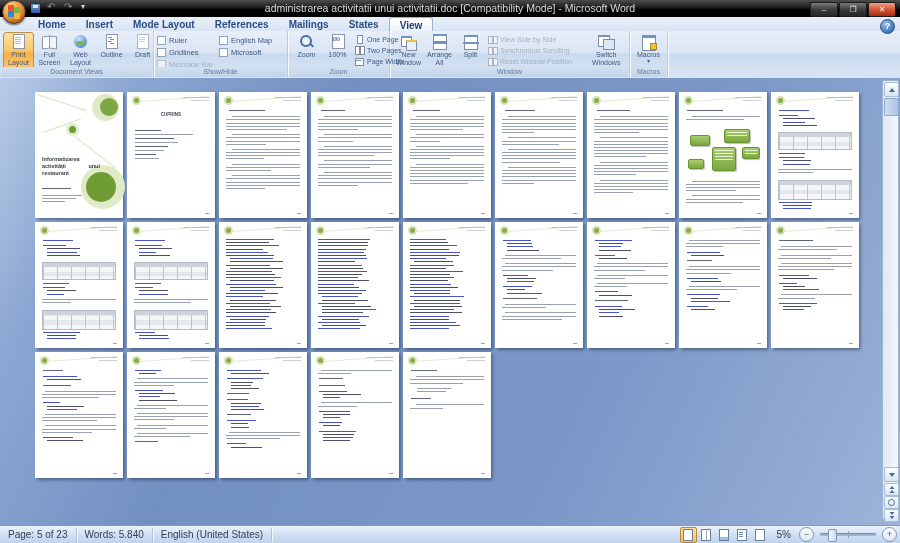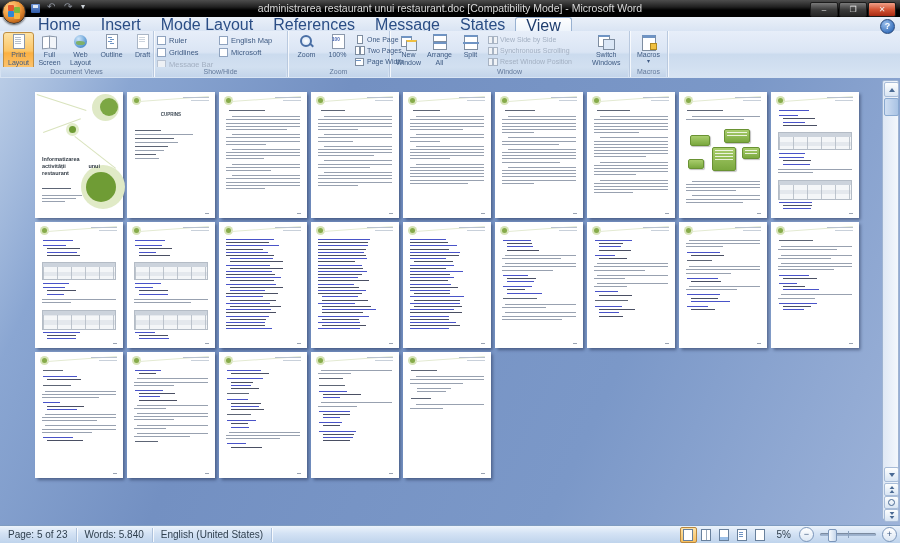--- a/index.html
+++ b/index.html
@@ -24,21 +24,21 @@
   .ic-qat-drop::before{content:"▾";position:absolute;left:0;top:-1px;color:#cfd4da;font-size:8px;}
   #win-controls{right:4px;top:2px;display:flex;gap:1px;}
   .wbtn{width:26px;height:13px;border-radius:2px;border:1px solid #1c1c1c;
     background:linear-gradient(#7a7a7a,#3c3c3c 50%,#262626);display:flex;align-items:center;justify-content:center;
     color:#eee;font-size:8px;line-height:1;}
   .wbtn.close{background:linear-gradient(#f0a088,#d45535 50%,#a82a12);}
   
   #tabrow{left:0;top:17px;width:900px;height:14px;
     background:linear-gradient(180deg,#eaf0f9,#d9e4f3);border-bottom:1px solid #b9c9df;}
   #tabs{position:absolute;left:28px;top:0;height:14px;display:flex;}
-  .tab{padding:1px 10px 0;font-size:16px;color:#2a4d85;line-height:13px;}
+  .tab{padding:1px 10px 0;font-size:10px;color:#2a4d85;line-height:13px;font-weight:bold;}
   .tab.active{background:linear-gradient(#fefefe,#eef4fb);border:1px solid #98b1d1;border-bottom:none;
     border-radius:3px 3px 0 0;color:#1f3d6d;margin-top:0px;}
   #help-btn{right:5px;top:19px;width:13px;height:13px;border-radius:50%;z-index:20;
     background:radial-gradient(circle at 35% 30%,#9cc0ec,#3f76c0 70%,#245293);border:1px solid #2a4a7c;
     color:#fff;font-size:9px;font-weight:bold;text-align:center;line-height:13px;}
   
   #ribbon{left:0;top:31px;width:900px;height:47px;
     background:linear-gradient(180deg,#e7eef9 0%,#dae5f4 45%,#cbdbee 50%,#d8e4f3 100%);
     border-bottom:1px solid #8ba4c7;display:flex;}
   .rgroup{position:relative;height:46px;padding:1px 3px 10px 3px;box-sizing:border-box;
@@ -154,21 +154,21 @@
   #ztrack{width:56px;height:3px;background:#9fb4cf;border-radius:2px;position:relative;margin:0 4px;
     box-shadow:inset 0 1px 1px rgba(0,0,0,.25);}
   #ztick{position:absolute;left:50%;top:-2px;width:1px;height:7px;background:#8aa0bc;}
   #zthumb{position:absolute;left:8px;top:-4px;width:7px;height:11px;border-radius:2px;
     background:linear-gradient(90deg,#f7fafd,#c6d7ec);border:1px solid #7b96ba;}
 </style>
 </head>
 <body>
 
 <div class="abs" id="titlebar">
-  <div class="abs" id="win-title">administrarea restaurant unui restaurant.doc [Compatibility Mode] - Microsoft Word</div>
+  <div class="abs" id="win-title">administrarea activitatii unui activitatii.doc [Compatibility Mode] - Microsoft Word</div>
 </div>
 <div class="abs" id="office-btn">
   <span class="olg" style="left:5px;top:4px;background:#e4572e;"></span>
   <span class="olg" style="left:11px;top:6px;background:#7db93c;"></span>
   <span class="olg" style="left:5px;top:10px;background:#2e86d4;"></span>
   <span class="olg" style="left:11px;top:12px;background:#f4b63f;"></span>
 </div>
 <div class="abs" id="qat">
     <span class="qic ic-save"></span>
     <span class="qic ic-undo"></span>
@@ -180,21 +180,21 @@
   <div class="wbtn">❐</div>
   <div class="wbtn close">✕</div>
 </div>
 
 <div class="abs" id="tabrow">
   <div id="tabs">
       <div class="tab">Home</div>
       <div class="tab">Insert</div>
       <div class="tab">Mode Layout</div>
       <div class="tab">References</div>
-      <div class="tab">Message</div>
+      <div class="tab">Mailings</div>
       <div class="tab">States</div>
       <div class="tab active">View</div>
     </div>
 </div>
 <div class="abs" id="help-btn">?</div>
 
 <div class="abs" id="ribbon">
   <div class="rgroup" style="width:154px;">
     <div id="dv-btns" style="display:flex;">
         <div class="rbtn active">

